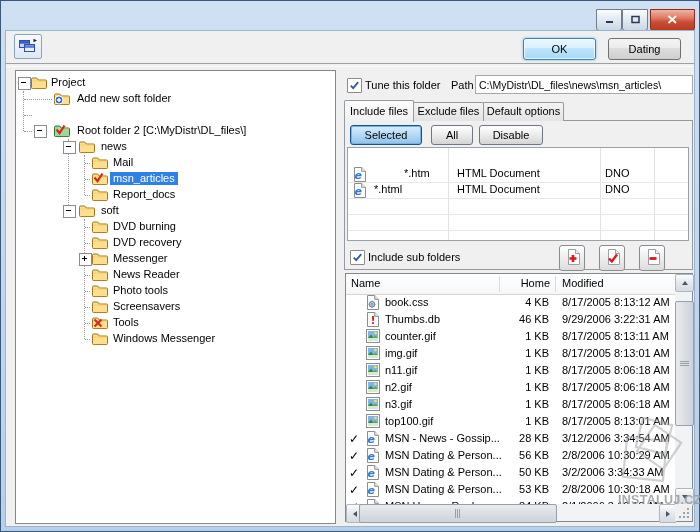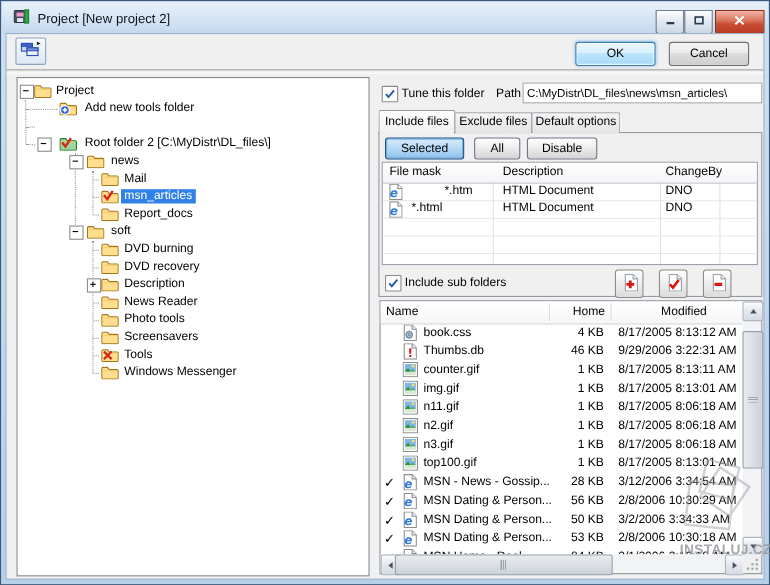--- a/index.html
+++ b/index.html
@@ -55,21 +55,21 @@
   .mt-row span{position:absolute;top:1px;white-space:nowrap;}
   .abtn{position:absolute;top:244px;width:24px;height:24px;border:1px solid #8c8c8c;border-radius:3px;
     background:linear-gradient(#ffffff,#dcdcdc);display:flex;align-items:center;justify-content:center;}
   .filelist{position:absolute;left:344px;top:272px;width:348px;height:249px;background:#fff;border:1px solid #828790;box-sizing:border-box;}
   .fl-header{position:absolute;left:0;top:0;width:329px;height:20px;background:linear-gradient(#ffffff,#f5f6f8);border-bottom:1px solid #d5d5d5;}
   .fl-header .sep{position:absolute;top:2px;bottom:2px;width:1px;background:#dcdcdc;}
   .fl-body{position:absolute;left:0;top:20px;width:329px;height:210px;overflow:hidden;}
   .fl-row{position:absolute;left:0;right:0;height:17px;}
   .fl-row span,.fl-header span{position:absolute;white-space:nowrap;}
   .c-name{left:39px;top:2px;} .c-size{left:143px;top:2px;width:60px;text-align:right;} .c-mod{left:216px;top:2px;}
-  .h-name{left:5px;top:3px;} .h-size{left:150px;top:3px;width:54px;text-align:right;} .h-mod{left:216px;top:3px;margin-left:39px;}
+  .h-name{left:5px;top:3px;} .h-size{left:150px;top:3px;width:54px;text-align:right;} .h-mod{left:216px;top:3px;}
   .fl-check{left:3px;top:2px;font-size:12px;}
   .fl-icon{left:20px;top:1px;}
   .vscroll{position:absolute;left:329px;top:0;width:17px;height:230px;background:#f1f3f5;}
   .hscroll{position:absolute;left:0;top:230px;width:329px;height:17px;background:#f1f3f5;}
   .sb-btn{position:absolute;border:1px solid #b0b6bf;border-radius:2px;background:linear-gradient(#fafbfc,#e4e8ed 50%,#d5dbe3);
     display:flex;align-items:center;justify-content:center;}
   .sb-up{left:0;top:0;width:17px;height:16px;} .sb-down{left:0;top:214px;width:17px;height:16px;}
   .sb-left{left:0;top:0;width:16px;height:17px;} .sb-right{left:313px;top:0;width:16px;height:17px;}
   .sb-thumb{position:absolute;border:1px solid #95a0ac;border-radius:2px;background:linear-gradient(90deg,#e9ebee,#cdd2d9);}
   .thumb-v{left:0;top:27px;width:17px;height:123px;}
@@ -84,29 +84,20 @@
   .arr.down{border-left:3.5px solid transparent;border-right:3.5px solid transparent;border-top:4.5px solid #4a5560;}
   .arr.left{border-top:3.5px solid transparent;border-bottom:3.5px solid transparent;border-right:4.5px solid #4a5560;}
   .arr.right{border-top:3.5px solid transparent;border-bottom:3.5px solid transparent;border-left:4.5px solid #4a5560;}
   .watermark-logo{position:absolute;left:600px;top:416px;opacity:.5;pointer-events:none;}
   .watermark-text{position:absolute;left:617px;top:492px;font-weight:bold;font-size:12.5px;color:#96999e;opacity:.85;pointer-events:none;letter-spacing:.3px;}
 </style>
 </head>
 <body>
 
 <div class="window">
-  <div class="titlebar">
-    <span class="title-icon"><svg width="16" height="16" viewBox="0 0 16 16">
-          <rect x="1" y="2.5" width="11.5" height="11" rx="1" fill="#4a4e63" stroke="#2e3142"></rect>
-          <rect x="10.5" y="2" width="3.5" height="12" fill="#2fa64a" stroke="#1e7a33"></rect>
-          <rect x="3" y="4.5" width="6.5" height="3.5" fill="#ee9cc8"></rect>
-          <rect x="3.5" y="9.5" width="5.5" height="3.5" fill="#e4e6ef"></rect>
-        </svg></span>
-    <span class="title-text">Project [New project 2]</span>
-  </div>
   <div class="cap-btn cap-min">
       <span><svg width="9" height="9">
           <path d="M1 7 h7" stroke="#2a3950" stroke-width="2"></path>
         </svg></span>
     </div>
   <div class="cap-btn cap-max">
       <span><svg width="9" height="9">
           <rect x="1" y="1.5" width="7" height="6" fill="none" stroke="#2a3950" stroke-width="1.5"></rect>
         </svg></span>
     </div>
@@ -122,21 +113,21 @@
   <div class="toolbar-btn">
       <span><svg width="20" height="16" viewBox="0 0 20 16">
           <rect x="1.5" y="2.5" width="10" height="7" fill="#c8d8f4" stroke="#2b4fb8"></rect>
           <rect x="1.5" y="2.5" width="10" height="2.6" fill="#3e62c8" stroke="#2b4fb8"></rect>
           <rect x="6.5" y="6.5" width="10" height="7" fill="#e9effb" stroke="#2b4fb8"></rect>
           <rect x="6.5" y="6.5" width="10" height="2.6" fill="#7c97de" stroke="#2b4fb8"></rect>
           <path d="M15.5 .8 l3.5 1.7 -3.5 1.7 z" fill="#222"></path>
         </svg></span>
     </div>
   <button class="btn btn-ok">OK</button>
-  <button class="btn btn-cancel">Cancel</button>
+  <button class="btn btn-cancel">Dating</button>
 
   <div class="tree">
       <div class="dotv" style="left: 7px; top: 20px; height: 40px;"></div>
       <div class="dotv" style="left: 52px; top: 68px; height: 72px;"></div>
       <div class="dotv" style="left: 68px; top: 84px; height: 40px;"></div>
       <div class="dotv" style="left: 68px; top: 148px; height: 120px;"></div>
       <div class="doth" style="top: 28px; left: 8px; width: 28px;"></div>
       <div class="doth" style="top: 44px; left: 8px; width: 8px;"></div>
       <div class="doth" style="top: 60px; left: 8px; width: 8px;"></div>
       <div class="doth" style="top: 140px; left: 53px; width: 7px;"></div>
@@ -160,21 +151,21 @@
           </svg></div>
         <div class="tlabel" style="left: 32px;">Project</div>
       </div>
       <div class="trow" style="top: 20px;">
         <div class="ticon" style="left: 38px;"><svg width="16" height="13" viewBox="0 0 16 13">
             <path d="M.5 3.2 C.5 2.4 1 2 1.7 2 h4 l1.6 2 h7.2 c.6 0 1 .4 1 1 v6.6 c0 .6-.4 1-1 1 H1.5 c-.6 0-1-.4-1-1 z" fill="#ffde8f" stroke="#a1761c"></path>
             <path d="M1.5 5 h13" stroke="#f2c963" fill="none" opacity=".8"></path>
             <circle cx="5" cy="8" r="4" fill="#2e64d8" stroke="#fff"></circle>
             <path d="M5 5.9 v4.2 M2.9 8 h4.2" stroke="#fff" stroke-width="1.5"></path>
           </svg></div>
-        <div class="tlabel" style="left: 58px;">Add new tools folder</div>
+        <div class="tlabel" style="left: 58px;">Add new soft folder</div>
       </div>
       <div class="trow" style="top: 52px;">
         <div class="exp" style="left: 18px;">
           <span class="h"></span>
         </div>
         <div class="ticon" style="left: 38px;"><svg width="16" height="13" viewBox="0 0 16 13">
             <path d="M.5 3.2 C.5 2.4 1 2 1.7 2 h4 l1.6 2 h7.2 c.6 0 1 .4 1 1 v6.6 c0 .6-.4 1-1 1 H1.5 c-.6 0-1-.4-1-1 z" fill="#9fd6a0" stroke="#267a28"></path>
             <path d="M1.5 5 h13" stroke="#f2c963" fill="none" opacity=".8"></path>
             <path d="M2.5 5.5 l3 3.6 L10.5 1.5" stroke="#d5281c" stroke-width="2.2" fill="none"></path>
           </svg></div>
@@ -238,21 +229,21 @@
       </div>
       <div class="trow" style="top: 180px;">
         <div class="exp" style="left: 63px;">
           <span class="h"></span>
           <span class="v"></span>
         </div>
         <div class="ticon" style="left: 76px;"><svg width="16" height="13" viewBox="0 0 16 13">
             <path d="M.5 3.2 C.5 2.4 1 2 1.7 2 h4 l1.6 2 h7.2 c.6 0 1 .4 1 1 v6.6 c0 .6-.4 1-1 1 H1.5 c-.6 0-1-.4-1-1 z" fill="#ffde8f" stroke="#a1761c"></path>
             <path d="M1.5 5 h13" stroke="#f2c963" fill="none" opacity=".8"></path>
           </svg></div>
-        <div class="tlabel" style="left: 94px;">Description</div>
+        <div class="tlabel" style="left: 94px;">Messenger</div>
       </div>
       <div class="trow" style="top: 196px;">
         <div class="ticon" style="left: 76px;"><svg width="16" height="13" viewBox="0 0 16 13">
             <path d="M.5 3.2 C.5 2.4 1 2 1.7 2 h4 l1.6 2 h7.2 c.6 0 1 .4 1 1 v6.6 c0 .6-.4 1-1 1 H1.5 c-.6 0-1-.4-1-1 z" fill="#ffde8f" stroke="#a1761c"></path>
             <path d="M1.5 5 h13" stroke="#f2c963" fill="none" opacity=".8"></path>
           </svg></div>
         <div class="tlabel" style="left: 94px;">News Reader</div>
       </div>
       <div class="trow" style="top: 212px;">
         <div class="ticon" style="left: 76px;"><svg width="16" height="13" viewBox="0 0 16 13">
@@ -303,25 +294,20 @@
   <div id="fbtns">
       <div class="sbtn active" style="left: 349px; width: 70px;">Selected</div>
       <div class="sbtn" style="left: 430px; width: 40px;">All</div>
       <div class="sbtn" style="left: 478px; width: 62px;">Disable</div>
     </div>
 
   <div class="mask-table">
       <div class="mt-colline" style="left: 100px;"></div>
       <div class="mt-colline" style="left: 252px;"></div>
       <div class="mt-colline" style="left: 306px;"></div>
-      <div class="mt-header">
-        <span style="left: 6px;">File mask</span>
-        <span style="left: 109px;">Description</span>
-        <span style="left: 257px;">ChangeBy</span>
-      </div>
       <div class="mt-row" style="top: 18px;">
         <span style="left: 5px;"><svg width="13" height="15" viewBox="0 0 13 15">
             <path d="M1.5 .5 h7.2 l3.8 3.8 V14.5 H1.5 z" fill="#fff" stroke="#8c8c8c"></path>
             <path d="M8.7 .5 V4.3 H12.5" fill="#e8f0f8" stroke="#8c8c8c"></path>
             <text x="1.4" y="12.4" font-family="DejaVu Sans, sans-serif" font-size="11" font-style="italic" font-weight="bold" fill="#2e7cd6">e</text>
           </svg></span>
         <span style="left: 26px; margin-left: 30px;">*.htm</span>
         <span style="left: 109px;">HTML Document</span>
         <span style="left: 257px;">DNO</span>
       </div>

